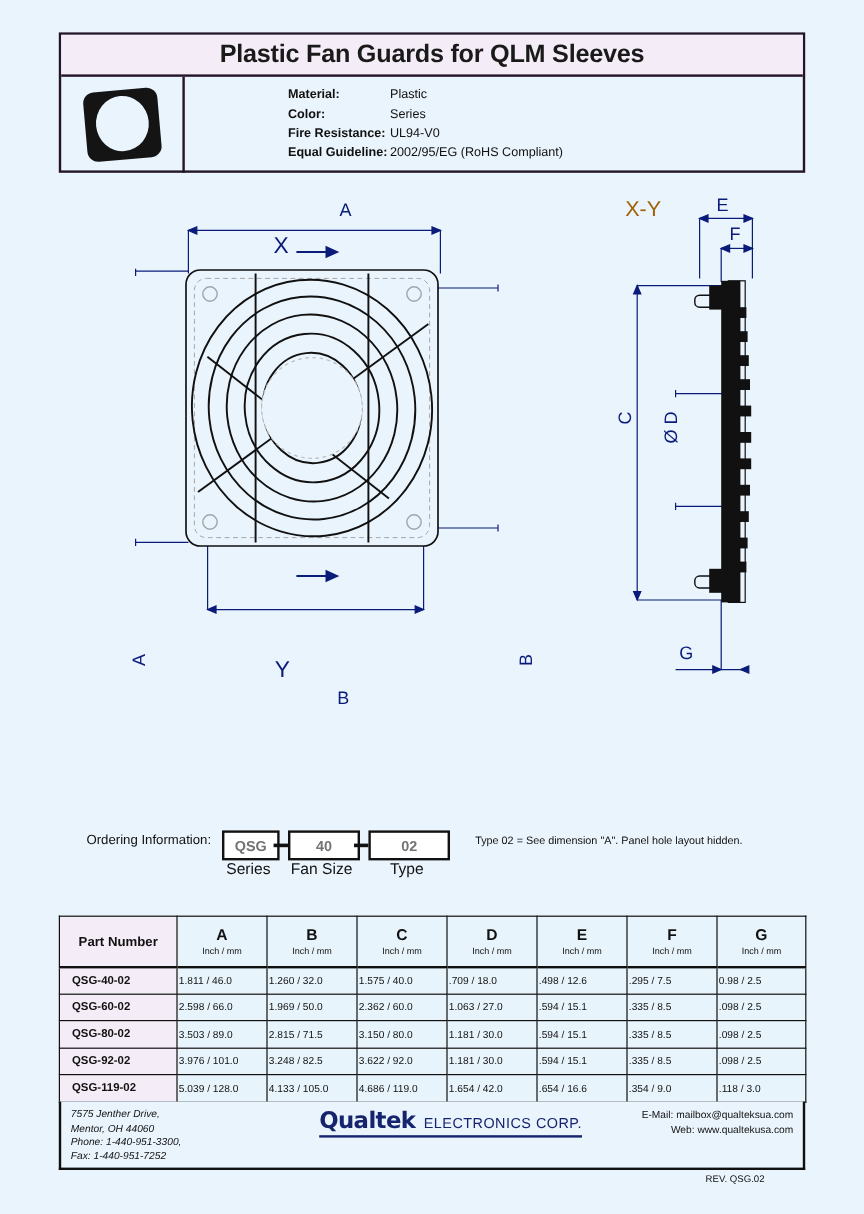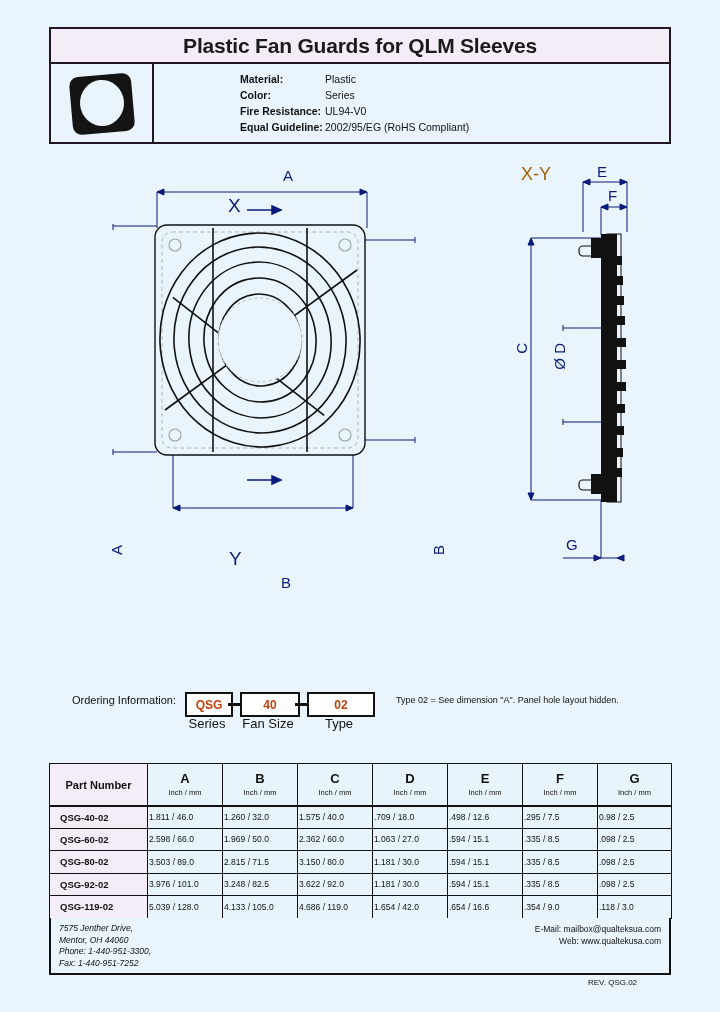--- a/index.html
+++ b/index.html
@@ -54,21 +54,21 @@
   }
 
   
   .ordering { position: absolute; left: 0; top: 686px; width: 720px; }
   .ord-label {
     position: absolute; left: 72px; top: 8px; font-size: 11px; color: #111;
   }
   .ord-box {
     position: absolute; border: 2px solid #111; background: #fff;
     height: 21px; display: flex; align-items: center; justify-content: center;
-    font-size: 12px; font-weight: bold; color: #c2410c;
+    font-size: 12px; font-weight: bold; color: #737373;
   }
   .ord-cap {
     position: absolute; font-size: 13px; color: #111; text-align: center;
   }
   .ord-conn { position: absolute; height: 3px; background: #111; top: 17px; }
   .ord-note { position: absolute; left: 396px; top: 9px; font-size: 9px; color: #111; }
 
   
   .spec-table {
     position: absolute; left: 49px; top: 763px; width: 622px;
@@ -410,20 +410,27 @@
       </tr>
     </tbody>
   </table>
 
   <div class="footer-box">
     <div class="addr" style="white-space:pre-line;">7575 Jenther Drive,
 Mentor,  OH 44060
 Phone:  1-440-951-3300,
 Fax:   1-440-951-7252</div>
 
+    <div class="logo-wrap">
+      <div class="logo-line">
+        <span class="logo-q">Qualtek</span>
+        <span class="logo-e">ELECTRONICS CORP.</span>
+      </div>
+      <div class="logo-rule"></div>
+    </div>
 
     <div class="contact">
       <div>
         <span>E-Mail:</span>
         <span>mailbox@qualteksua.com</span>
       </div>
       <div>
         <span>Web:</span>
         <span>www.qualtekusa.com</span>
       </div>

